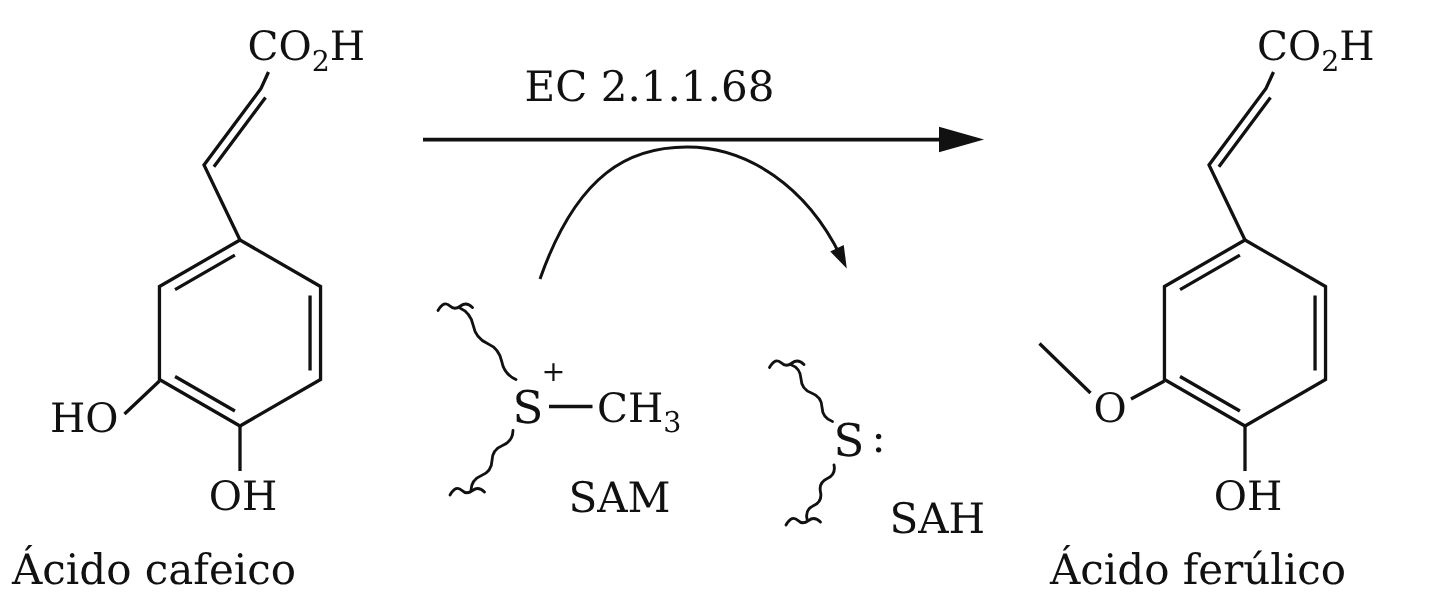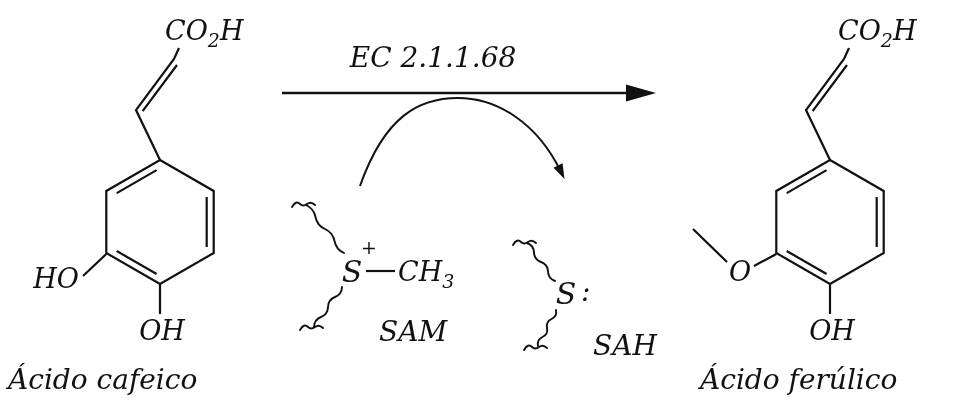--- a/index.html
+++ b/index.html
@@ -1,16 +1,16 @@
 <!DOCTYPE html>
 <html><head>
 <meta charset="utf-8">
 <style>
   html,body{margin:0;padding:0;background:#ffffff;}
-  .stage{position:relative;width:960px;height:408px;background:#ffffff;overflow:hidden;font-style:italic;}
+  .stage{position:relative;width:960px;height:408px;background:#ffffff;overflow:hidden;}
   svg{display:block;}
   text{font-family:"DejaVu Serif","Liberation Serif",serif;fill:#111111;}
   .t28{font-size:28px;}
   .t27{font-size:27px;}
   .t30{font-size:30px;}
   .sub{font-size:19px;}
   .sup{font-size:19px;}
   .bond{stroke:#111111;stroke-width:2.2;fill:none;}
   .thin{stroke:#111111;stroke-width:2;fill:none;}
   .wave{stroke:#111111;stroke-width:1.9;fill:none;stroke-linecap:round;}

